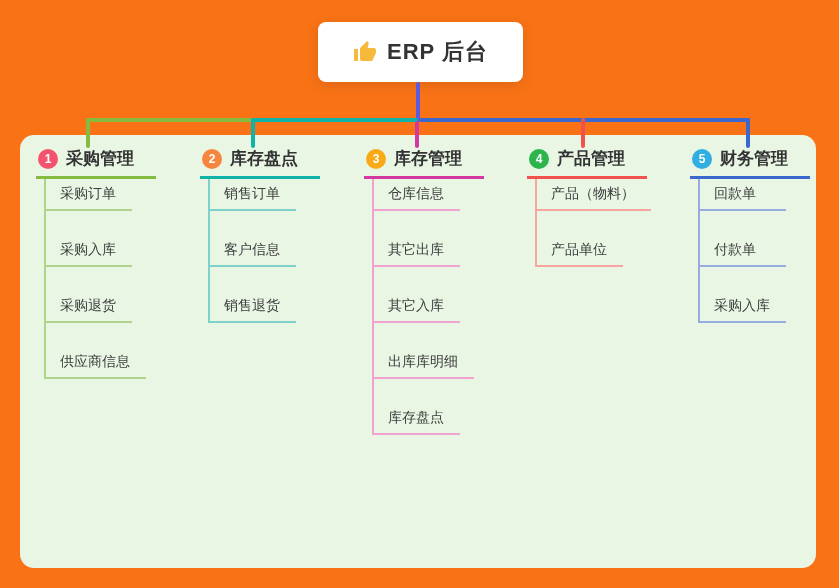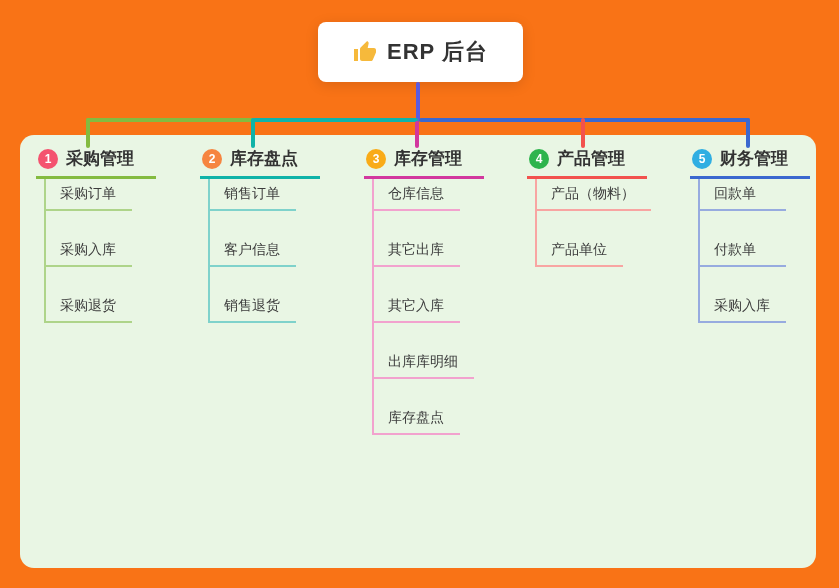--- a/index.html
+++ b/index.html
@@ -68,20 +68,23 @@
     </div>
     <div class="children">
         <div class="child">
           <span>采购订单</span>
         </div>
         <div class="child">
           <span>采购入库</span>
         </div>
         <div class="child">
           <span>采购退货</span>
+        </div>
+        <div class="child">
+          <span>供应商信息</span>
         </div>
       </div>
   </div>
 
   <div class="branch" style="left: 200px; --main: #10b3a8; --child: #7fd2cb; --badge: #f68540;">
     <div class="branch-header">
       <span class="badge">2</span>
       <span class="branch-title">库存盘点</span>
     </div>
     <div class="children">

